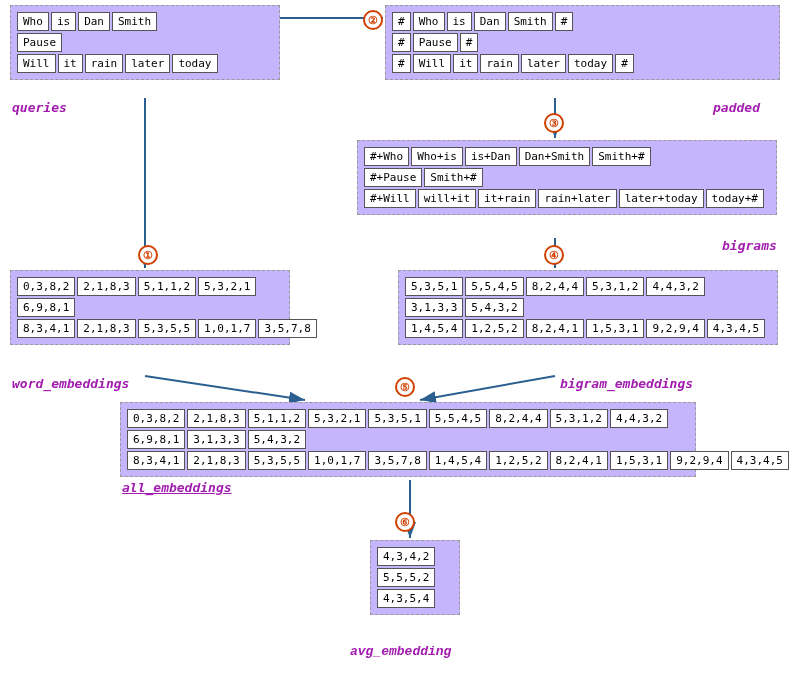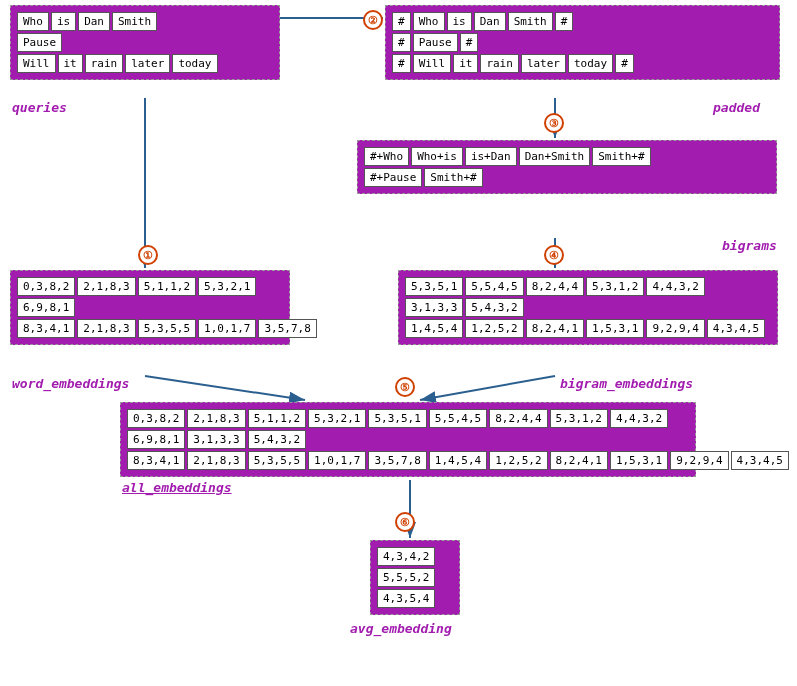--- a/index.html
+++ b/index.html
@@ -9,21 +9,21 @@
       font-size: 12px;
       width: 797px;
       height: 686px;
       position: relative;
       overflow: hidden;
     }
     .box-group {
       position: absolute;
       border: 1.5px dashed #999;
       padding: 4px 6px;
-      background: #a21caf;
+      background: #c4b5fd;
     }
     .box-row {
       display: flex;
       gap: 2px;
       margin: 2px 0;
     }
     .token-box {
       border: 1.5px solid #555;
       padding: 2px 5px;
       background: #fff;
@@ -134,20 +134,28 @@
     <span class="token-box">#+Who</span>
     <span class="token-box">Who+is</span>
     <span class="token-box">is+Dan</span>
     <span class="token-box">Dan+Smith</span>
     <span class="token-box">Smith+#</span>
   </div>
   <div class="box-row">
     <span class="token-box">#+Pause</span>
     <span class="token-box">Smith+#</span>
   </div>
+  <div class="box-row">
+    <span class="token-box">#+Will</span>
+    <span class="token-box">will+it</span>
+    <span class="token-box">it+rain</span>
+    <span class="token-box">rain+later</span>
+    <span class="token-box">later+today</span>
+    <span class="token-box">today+#</span>
+  </div>
 </div>
 <div class="label" style="left:722px; top:238px;">bigrams</div>
 
 <div class="box-group" style="left:10px; top:270px; width:280px;">
   <div class="box-row">
     <span class="token-box">0,3,8,2</span>
     <span class="token-box">2,1,8,3</span>
     <span class="token-box">5,1,1,2</span>
     <span class="token-box">5,3,2,1</span>
   </div>
@@ -224,20 +232,20 @@
   <div class="box-row">
     <span class="token-box">4,3,4,2</span>
   </div>
   <div class="box-row">
     <span class="token-box">5,5,5,2</span>
   </div>
   <div class="box-row">
     <span class="token-box">4,3,5,4</span>
   </div>
 </div>
-<div class="label" style="left:350px; top:621px;">avg_embedding</div>
+<div class="label" style="left:350px; top:644px;font-family:Liberation Mono, monospace;">avg_embedding</div>
 
 <div class="circle-num" style="left:138px; top:245px;">①</div>
 <div class="circle-num" style="left:363px; top:10px;">②</div>
 <div class="circle-num" style="left:544px; top:113px;">③</div>
 <div class="circle-num" style="left:544px; top:245px;">④</div>
 <div class="circle-num" style="left:395px; top:377px;">⑤</div>
 <div class="circle-num" style="left:395px; top:512px;">⑥</div>
 
 </body></html>

